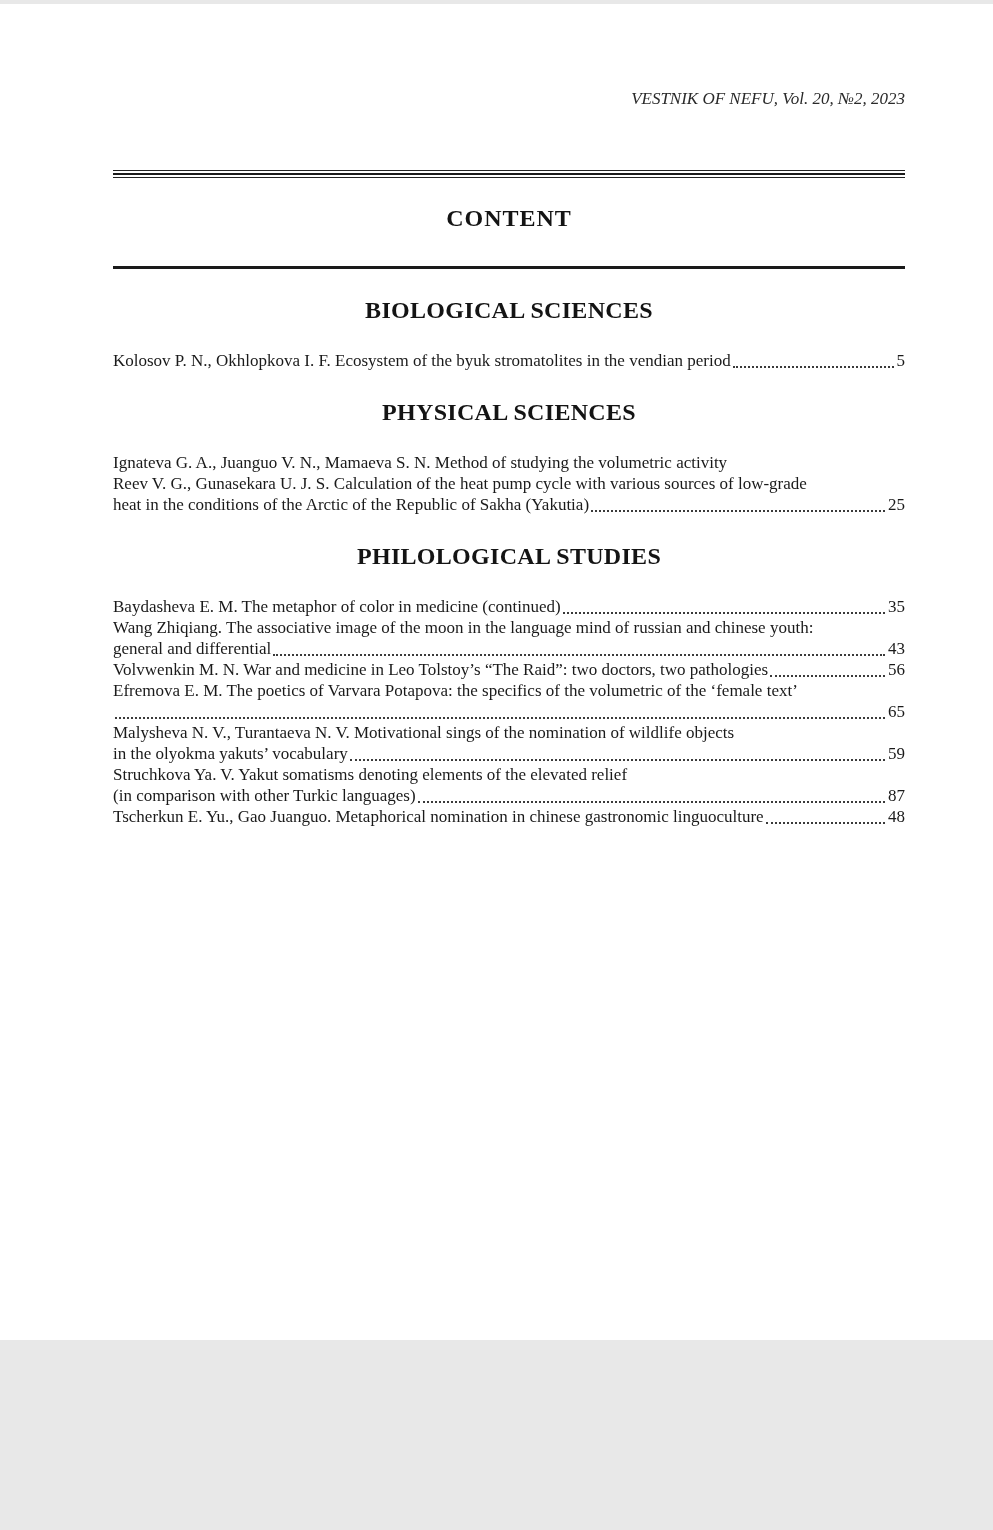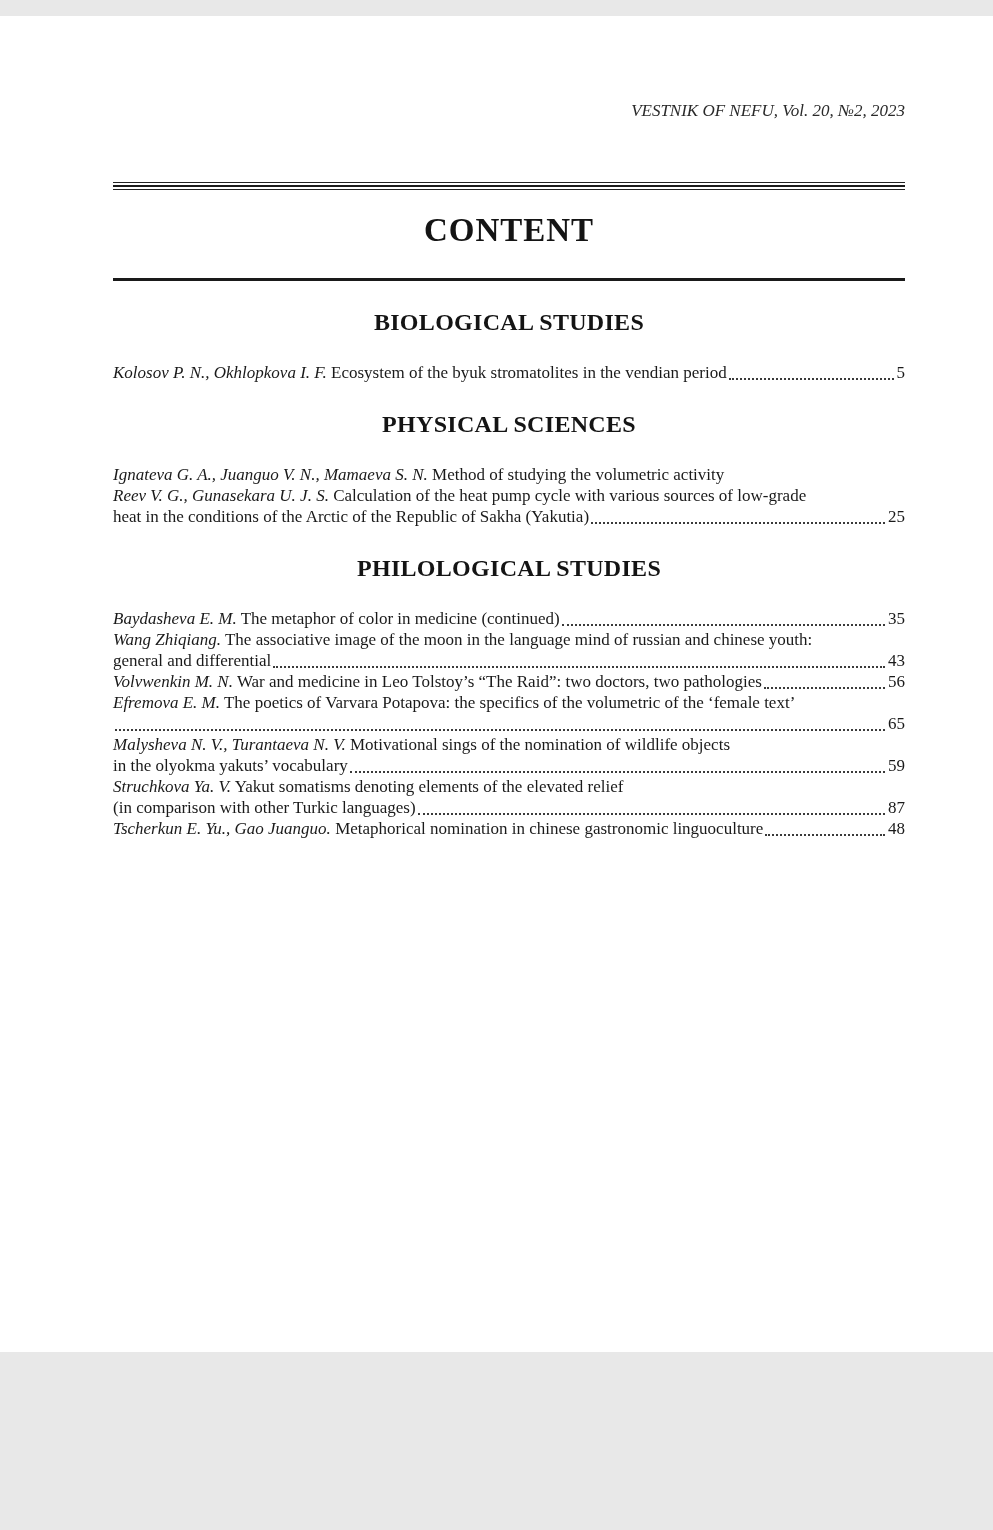--- a/index.html
+++ b/index.html
@@ -1,20 +1,20 @@
 <!DOCTYPE html>
 <html><head>
 <meta charset="utf-8">
 <style>
   html, body { margin: 0; padding: 0; background: #e8e8e8; }
   .page {
     position: relative;
     width: 993px;
     height: 1336px;
-    margin: 16px auto;
+    margin: 4px auto;
     background: #ffffff;
     color: #1a1a1a;
     font-family: "Liberation Serif", "DejaVu Serif", serif;
     overflow: hidden;
     box-sizing: border-box;
   }
   .content {
     padding: 0 88px 0 113px;
   }
   .journal-header {
@@ -25,21 +25,21 @@
     line-height: 21px;
     color: #2a2a2a;
   }
   .triple-rule { margin-top: 61px; }
   .triple-rule .r1 { height: 1px; background: #222; }
   .triple-rule .r2 { height: 2px; background: #1b1b1b; margin-top: 2px; }
   .triple-rule .r3 { height: 1px; background: #222; margin-top: 2px; }
   h1.page-title {
     margin: 20px 0 0 0;
     text-align: center;
-    font-size: 33px;
+    font-size: 24px;
     line-height: 40px;
     font-weight: bold;
     letter-spacing: 1px;
     color: #141414;
   }
   .thick-rule {
     margin-top: 28px;
     height: 3px;
     background: #1a1a1a;
   }
@@ -48,21 +48,21 @@
     text-align: center;
     font-size: 24px;
     line-height: 26px;
     font-weight: bold;
     letter-spacing: 0.3px;
     color: #141414;
   }
   .entries { font-size: 17px; line-height: 21px; }
   .entry { margin: 0; }
   .line { display: flex; align-items: baseline; }
-  .authors { font-style: italic; }
+  .authors { }
   .etext { white-space: nowrap; }
   .leader {
     flex: 1;
     align-self: flex-end;
     margin: 0 1px 3px 2px;
     border-bottom: 2px dotted #3a3a3a;
     min-width: 12px;
   }
   .pagenum { padding-left: 2px; }
   .footer {
@@ -98,21 +98,21 @@
       <div class="r1"></div>
       <div class="r2"></div>
       <div class="r3"></div>
     </div>
 
     <h1 class="page-title">CONTENT</h1>
 
     <div class="thick-rule"></div>
 
     <section class="toc-section">
-      <h2 class="section-heading">BIOLOGICAL STUDIES</h2>
+      <h2 class="section-heading">BIOLOGICAL SCIENCES</h2>
       <div class="entries">
         <div class="entry">
           <div class="line">
             <span class="etext"><span class="authors">Kolosov P. N., Okhlopkova I. F.</span> <span>Ecosystem of the byuk stromatolites in the vendian period</span></span>
             <span class="leader"></span>
             <span class="pagenum">5</span>
           </div>
         </div>
       </div>
     </section>

